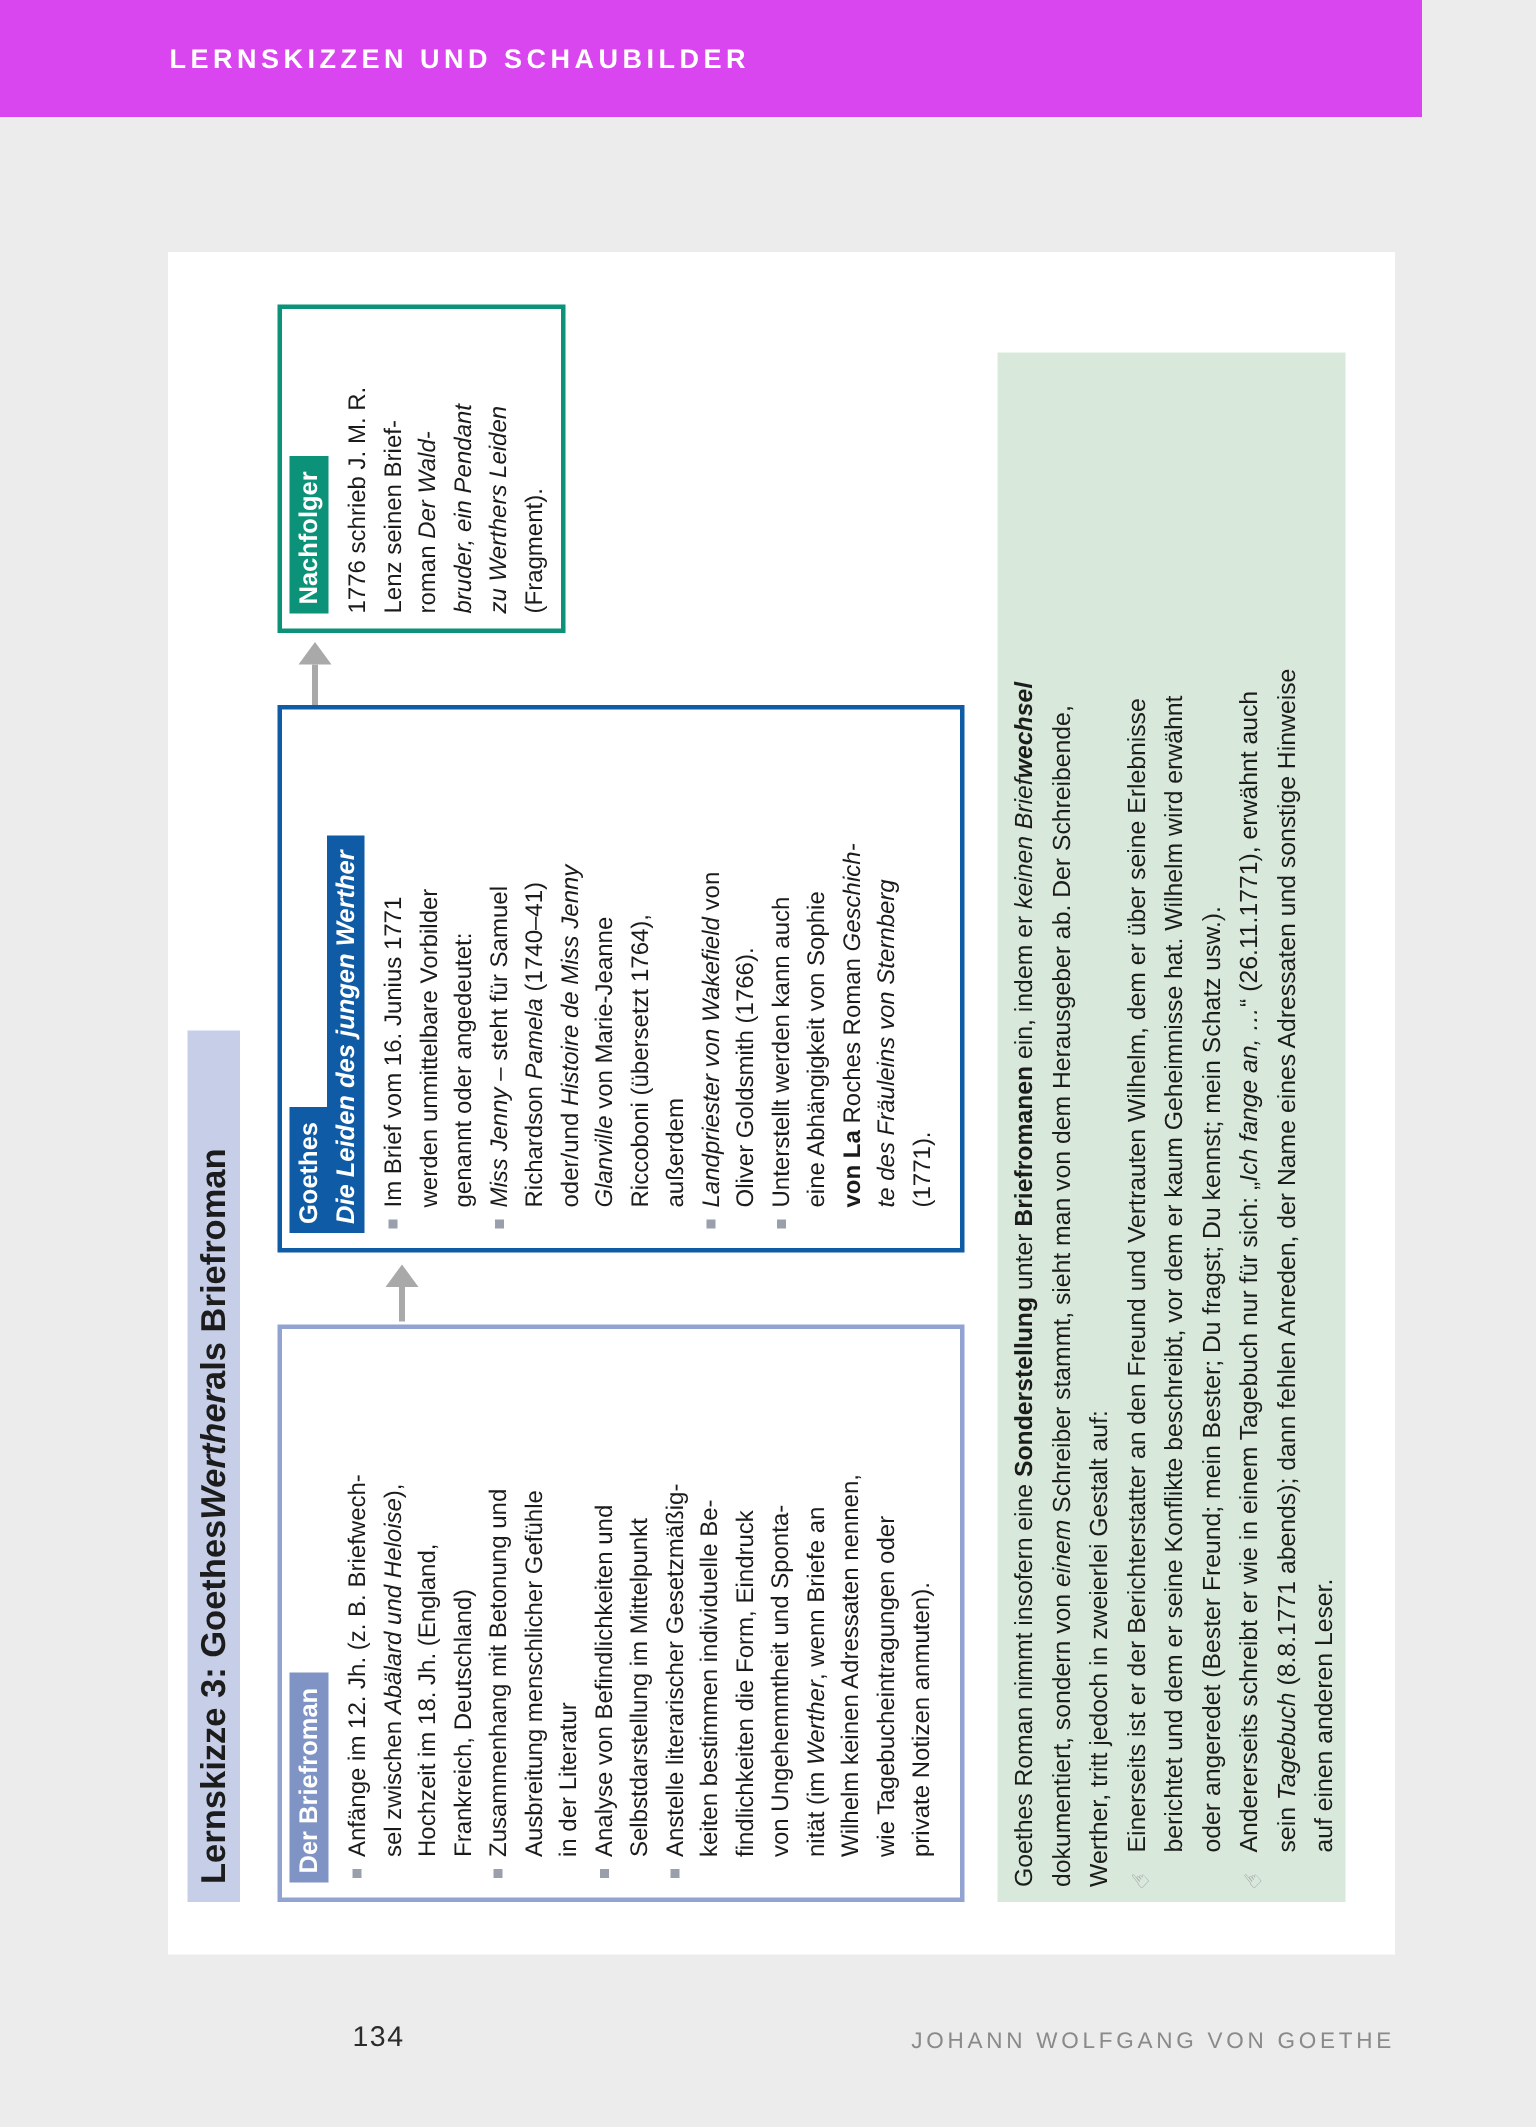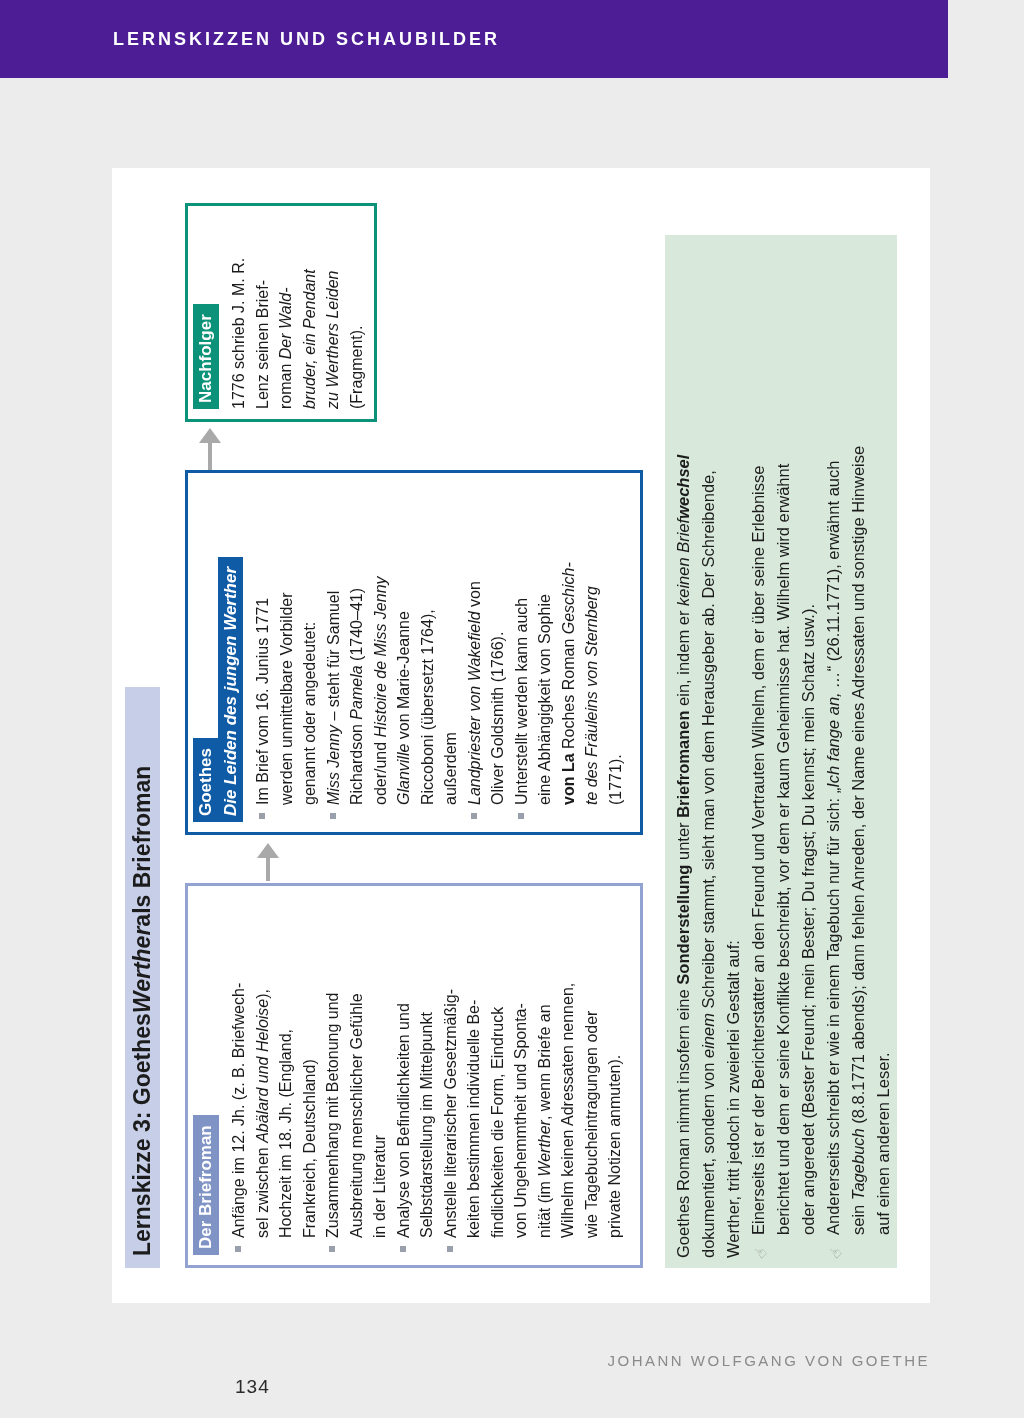--- a/index.html
+++ b/index.html
@@ -4,34 +4,33 @@
 <style>
   html,body { margin:0; padding:0; }
   body {
     width:1024px; height:1418px; position:relative; overflow:hidden;
     background:#ececec; font-family:"Liberation Sans", sans-serif;
     -webkit-font-smoothing:antialiased;
   }
   
   .header-band {
     position:absolute; left:0; top:0; width:948px; height:78px;
-    background:#4c1d95;
+    background:#d946ef;
   }
   .header-band .htxt {
     position:absolute; left:113px; top:0; line-height:78px;
     color:#ffffff; font-weight:bold; font-size:18px; letter-spacing:3px;
   }
   .sheet {
     position:absolute; left:112px; top:168px; width:818px; height:1135px;
     background:#ffffff;
   }
   .footer-num {
     position:absolute; left:235px; top:1348px; font-size:19px; color:#2b2b2b;
     letter-spacing:1px;
-    margin-top:28px;
   }
   .footer-author {
     position:absolute; right:94px; top:1352px; font-size:15px; color:#8a8a8a;
     font-weight:normal; letter-spacing:2.5px;
   }
 
   
   .rot { position:absolute; }
   .rot > .inner { position:absolute; top:0; left:0; transform-origin:0 0; box-sizing:border-box; }
 

